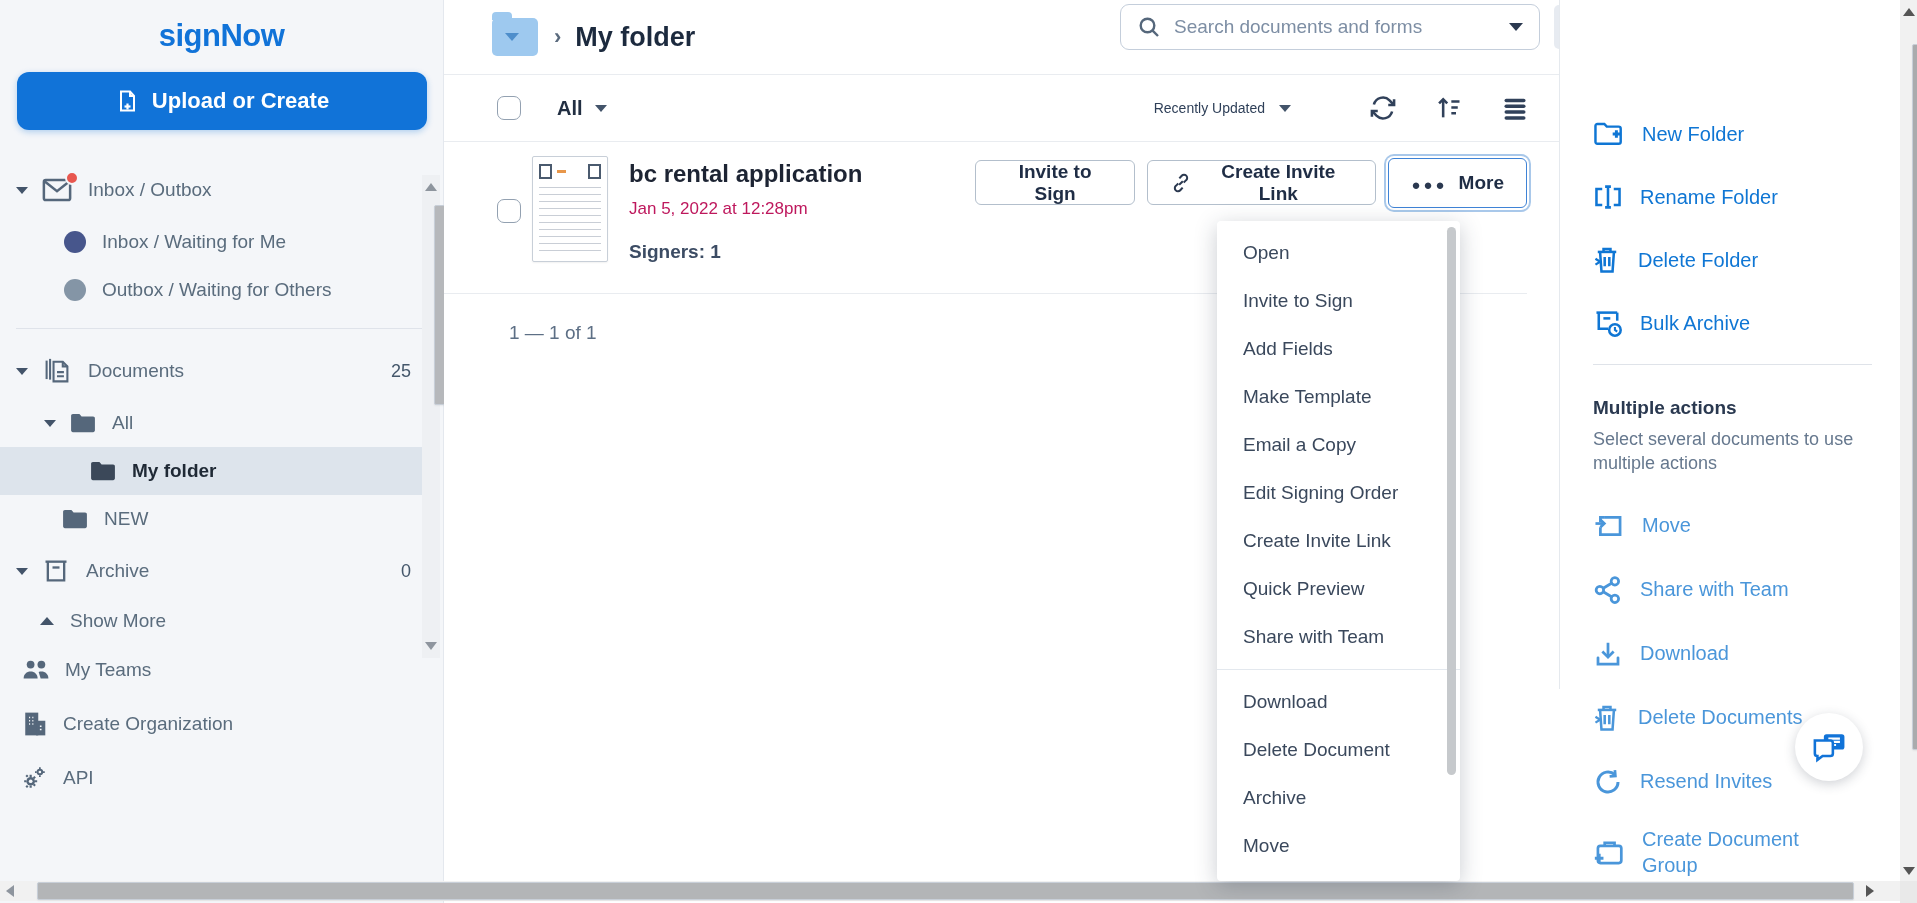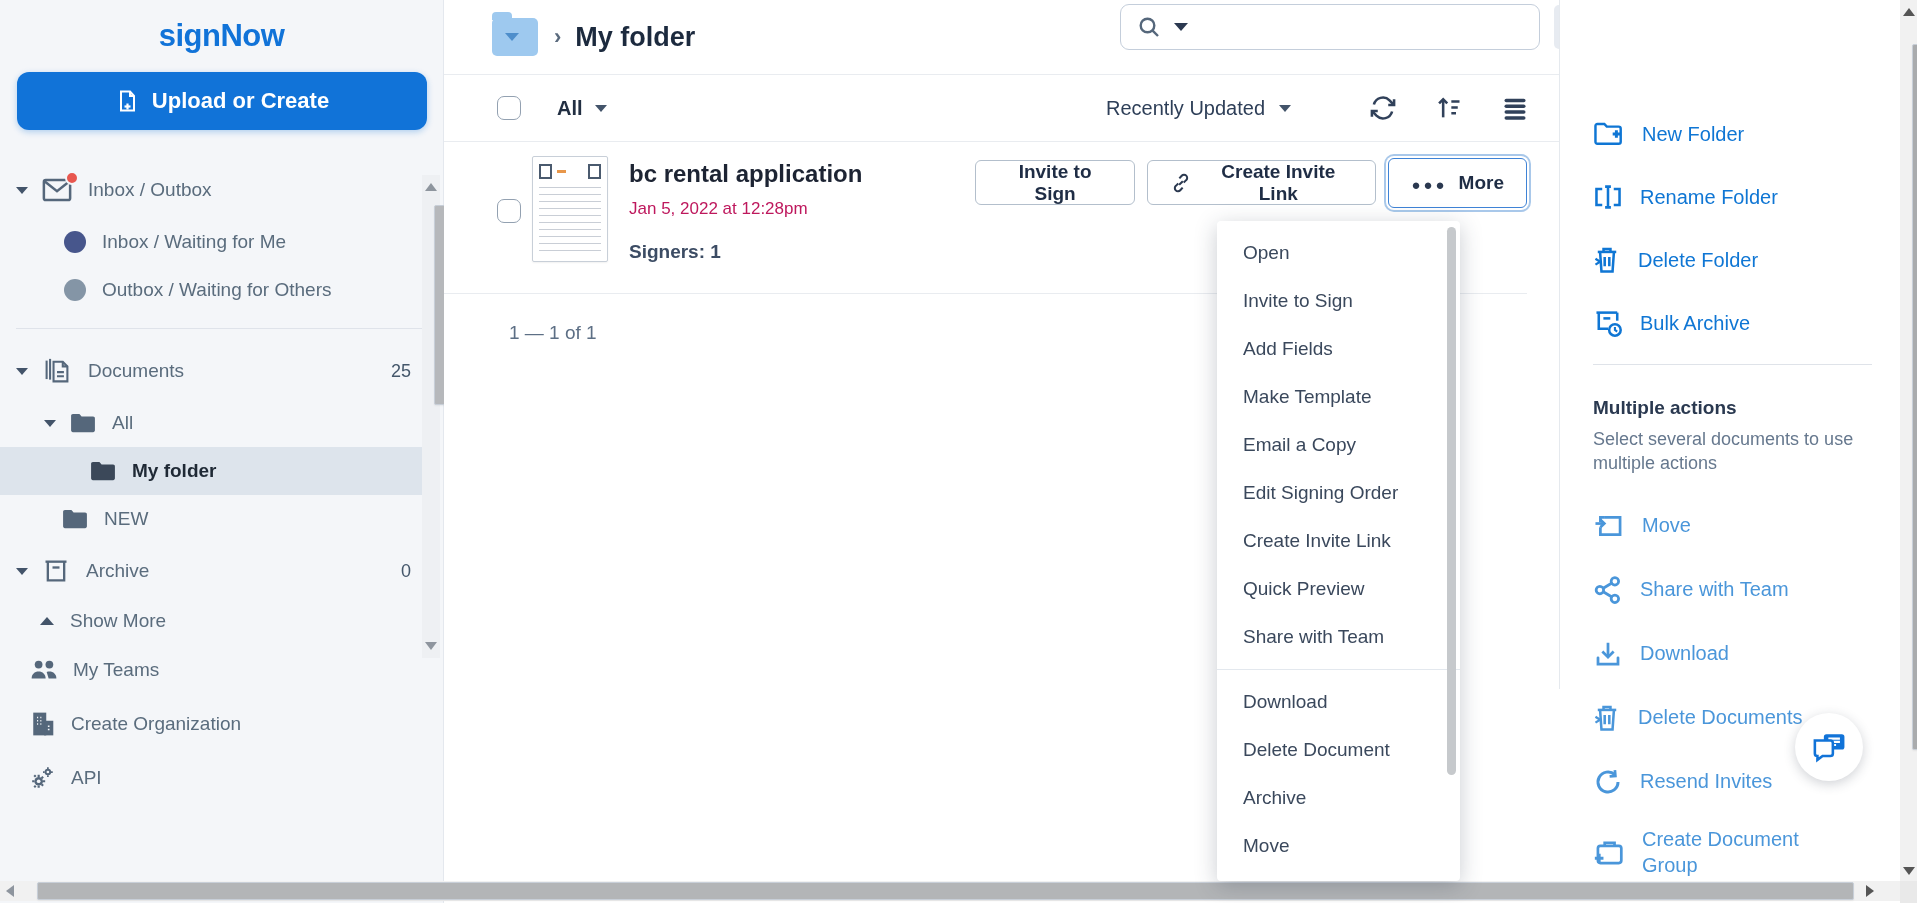--- a/index.html
+++ b/index.html
@@ -46,21 +46,21 @@
   .trow.l2 { padding-left:44px; }
   .trow.l2b { padding-left:62px; }
   .trow.l3 { padding-left:90px; }
   .trow.selected { background:#dde4ec; color:#1f2935; font-weight:bold; width:422px; }
   .trow.selected .ticon { color:#3b4859; }
   .badge {
     position:absolute; top:-6px; right:-7px; width:14px; height:14px; border-radius:50%;
     background:#e8574f; border:2px solid #f4f6f9;
   }
   .side-links { margin-top:0; }
-  .slink { display:flex; align-items:center; height:54px; padding-left:30px;
+  .slink { display:flex; align-items:center; height:54px; padding-left:22px;
     font-size:19px; color:#5a6c7d; cursor:pointer; gap:15px; }
   .slink .ticon { color:#55677b; }
   .showmore { height:44px; display:flex; align-items:center; padding-left:40px; gap:16px;
     font-size:19px; color:#5a6c7d; cursor:pointer; }
   .chev-up { width:0; height:0; border-left:7px solid transparent; border-right:7px solid transparent;
     border-bottom:8px solid #43546a; }
 
   
   .side-scroll { position:absolute; left:422px; top:175px; width:18px; height:483px; background:#eef0f3; }
   .side-scroll .thumb { position:absolute; left:1px; top:30px; width:16px; height:200px; background:#b6b8bb; }
@@ -102,21 +102,21 @@
 
   .toolbar { height:67px; display:flex; align-items:center; padding:0 30px 0 53px;
     border-bottom:1px solid #e9ecf0; }
   .cbox { width:24px; height:24px; border:1.5px solid #93a1b1; border-radius:7px; background:#fff; cursor:pointer; flex:0 0 auto; }
   .all-dd { margin-left:36px; display:flex; align-items:center; gap:12px; cursor:pointer; }
   .all-dd .lbl { font-size:20px; font-weight:bold; color:#222f42; }
   .dd-caret { width:0; height:0; border-left:6px solid transparent; border-right:6px solid transparent;
     border-top:7px solid #43546a; }
   .tb-right { margin-left:auto; display:flex; align-items:center; gap:0; }
   .sort-dd { display:flex; align-items:center; gap:14px; cursor:pointer; margin-right:40px; }
-  .sort-dd .lbl { font-size:20px; color:#2e3f58; }
+  .sort-dd .lbl { font-size:14px; color:#2e3f58; }
   .tb-icon { color:#31415a; cursor:pointer; margin-left:38px; }
 
   .docrow { display:flex; padding:14px 0 0 53px; position:relative; height:152px;
     border-bottom:1px solid #e9ecf0; margin-right:32px; }
   .docrow .cbox { margin-top:43px; }
   .thumb { width:76px; height:106px; background:#fff; border:1px solid #c8cfd8; border-radius:2px;
     margin-left:11px; margin-top:0; position:relative; box-shadow:0 1px 2px rgba(0,0,0,.06); cursor:pointer; }
   .thumb .sq { position:absolute; top:7px; width:13px; height:15px; border:2px solid #4a5a6e; }
   .thumb .sq.a { left:6px; } .thumb .sq.b { right:6px; }
   .thumb .orange { position:absolute; top:13px; left:24px; width:9px; height:3px; background:#e8974a; }
@@ -327,20 +327,21 @@
     <span class="bc-sep">›</span>
     <span class="page-title">My folder</span>
 
     <div class="search-wrap">
       <span>
         <svg width="24" height="24" viewBox="0 0 24 24" fill="none" stroke="#55677b" stroke-width="2.4">
           <circle cx="10.5" cy="10.5" r="6.8"></circle>
             <path d="M15.6 15.6L21 21"></path>
         </svg>
       </span>
+      <input type="text" placeholder="Search documents and forms" style="">
       <span class="search-caret"></span>
     </div>
     <button class="contact-btn">Contact Sales</button>
     <span class="bell">
       <svg width="30" height="32" viewBox="0 0 24 26" fill="none" stroke="#2b3950" stroke-width="2">
         <path d="M12 3a6.5 6.5 0 0 1 6.5 6.5v5l2.2 3.5H3.3l2.2-3.5v-5A6.5 6.5 0 0 1 12 3z"></path>
         <path d="M9.8 21.5a2.3 2.3 0 0 0 4.4 0"></path>
       </svg>
     </span>
     <div class="avatar">

